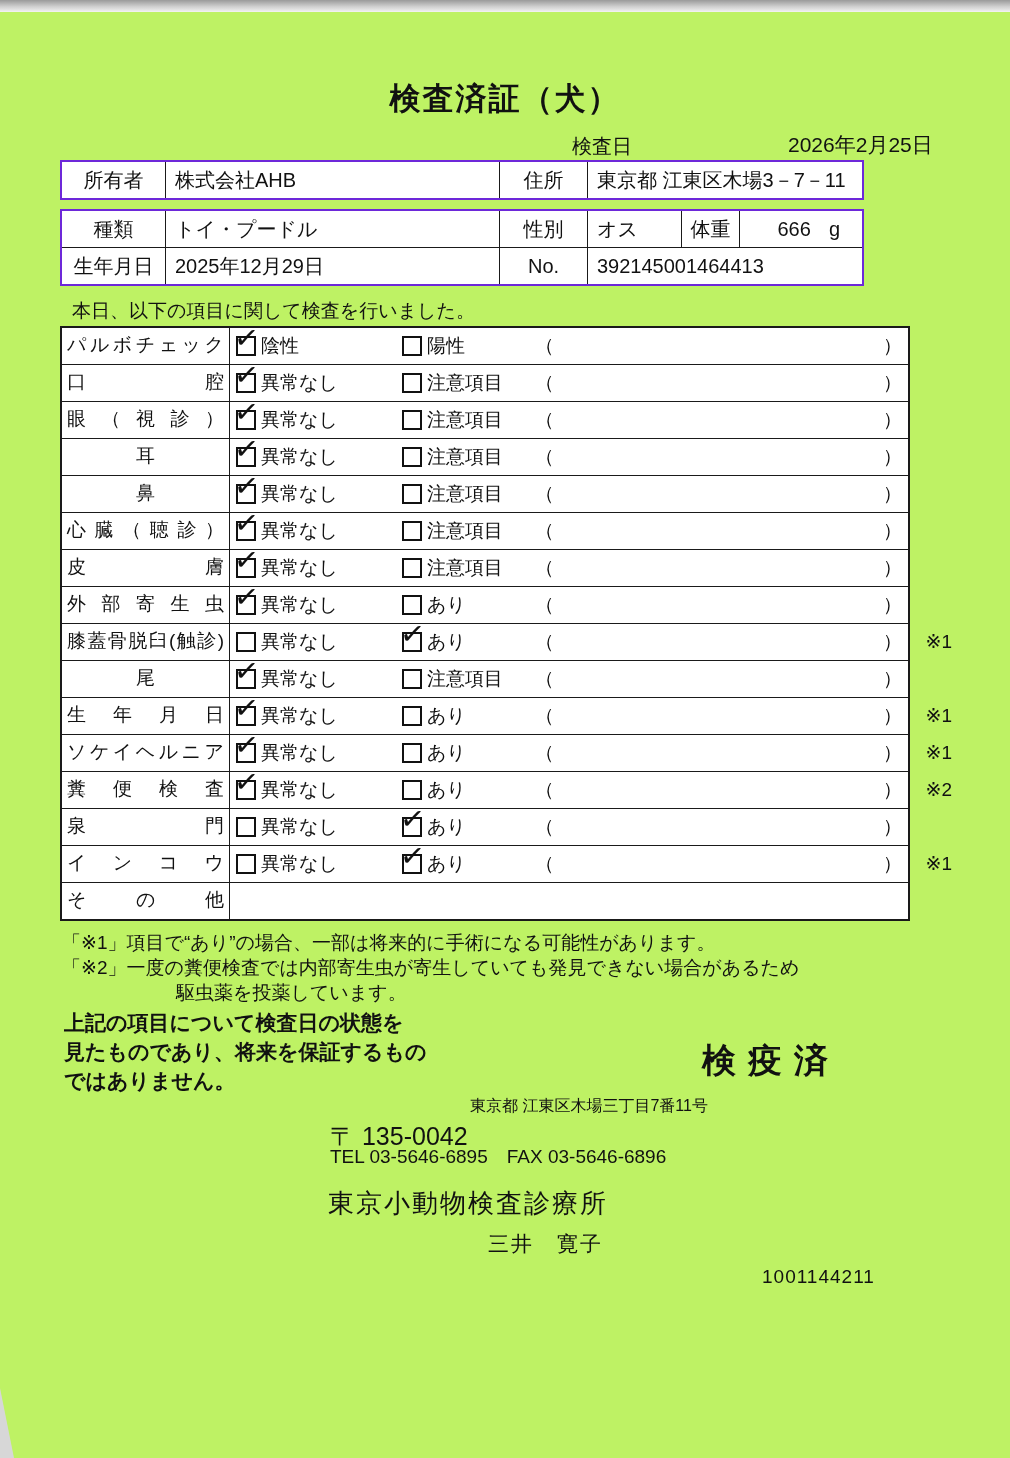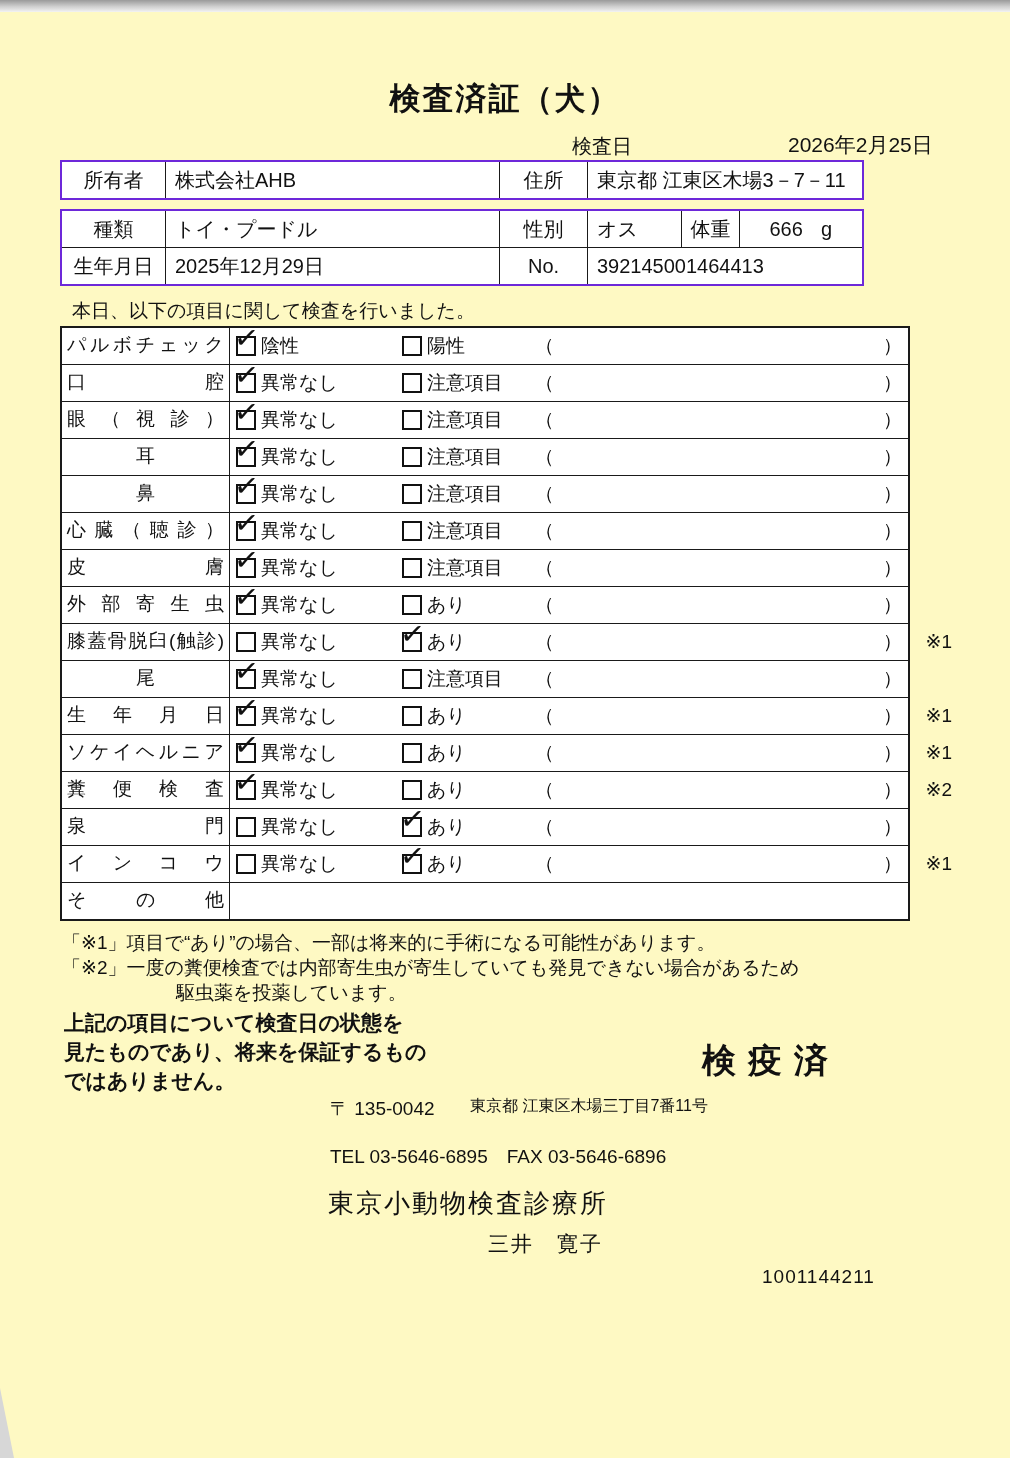--- a/index.html
+++ b/index.html
@@ -1,20 +1,20 @@
 <!DOCTYPE html>
 <html><head>
 <meta charset="utf-8">
 <style>
   html,body{margin:0;padding:0;background:#e9e9e9;}
   .page{
     position:relative;
     width:1010px;height:1458px;
     margin:0 auto;
-    background:#fef9c3;
+    background:#bef264;
     font-family:"Liberation Sans","DejaVu Sans",sans-serif;
     color:#111;
     overflow:hidden;
   }
   .page::before{
     content:'';position:absolute;top:0;left:0;right:0;height:12px;
     background:linear-gradient(#9a9a9a,#cfcfcf 55%,#f3f3f3);
   }
   .page::after{
     content:'';position:absolute;left:0;bottom:0;width:14px;height:70px;
@@ -31,21 +31,21 @@
   .tbl{position:absolute;left:60px;width:804px;border:2px solid #6d28d9;box-sizing:border-box;background:#fff;}
   .tbl1{top:160px;}
   .tbl2{top:209px;}
   .trow{display:flex;height:36px;}
   .trow + .trow{border-top:1px solid #1a1a1a;}
   .cell{display:flex;align-items:center;box-sizing:border-box;border-right:1px solid #1a1a1a;font-size:20px;overflow:hidden;white-space:nowrap;}
   .cell.last{border-right:none;flex:1;}
   .lbl{justify-content:center;}
   .val{padding-left:9px;}
   .w104{width:104px;}.w334{width:334px;}.w88{width:88px;}.w94{width:94px;}.w58{width:58px;text-align:right;}
-  .weight{justify-content:flex-end;padding-right:30px;gap:18px;}
+  .weight{justify-content:flex-end;padding-right:22px;gap:18px;}
 
   .intro{position:absolute;top:290px;left:64px;font-size:19px;margin:8px;}
 
   
   .checklist{
     position:absolute;top:326px;left:60px;width:850px;
     border:2px solid #1a1a1a;box-sizing:border-box;background:#fff;
   }
   .cl-row{position:relative;display:flex;height:36px;align-items:stretch;}
   .cl-row + .cl-row{border-top:1px solid #1a1a1a;}
@@ -64,21 +64,21 @@
   .paren-field{flex:1;display:flex;justify-content:space-between;font-size:19px;padding-right:6px;}
   .row-mark{position:absolute;right:-44px;top:6px;font-size:19px;white-space:nowrap;}
 
   .footnotes{position:absolute;top:930px;left:62px;font-size:19px;line-height:25px;}
   .footnotes .indent{padding-left:114px;}
   .fline{display:block;}
 
   .disclaimer{position:absolute;top:1008px;left:64px;font-size:21px;line-height:29px;font-weight:600;}
   .stamp{position:absolute;top:1038px;left:702px;font-size:34px;font-weight:600;letter-spacing:12px;white-space:nowrap;}
 
-  .postal{position:absolute;top:1096px;left:330px;font-size:19px;}
+  .postal{position:absolute;top:1120px;left:330px;font-size:25px;}
   .addr2{position:absolute;top:1096px;left:470px;font-size:16px;text-align:center;}
   .telfax{position:absolute;top:1144px;left:330px;font-size:19px;}
   .clinic{position:absolute;top:1186px;left:328px;font-size:26px;letter-spacing:2px;}
   .person{position:absolute;top:1230px;left:488px;font-size:21px;letter-spacing:2px;}
   .serial{position:absolute;top:1266px;left:762px;font-size:19px;letter-spacing:1px;}
 </style>
 </head>
 <body>
 
 <div class="page">

